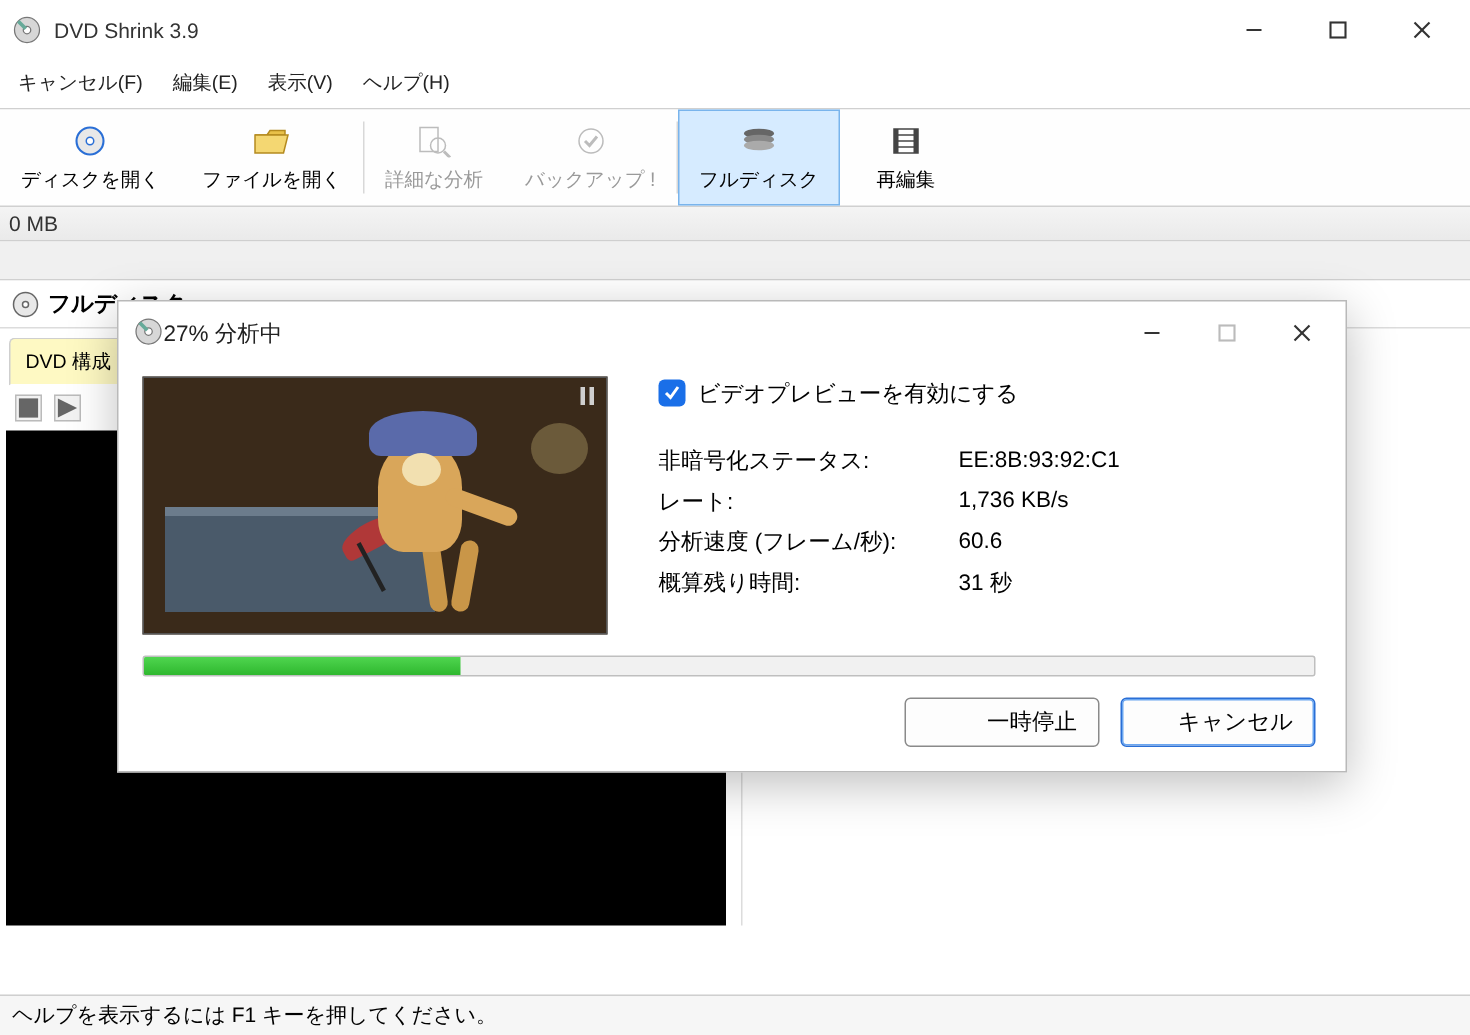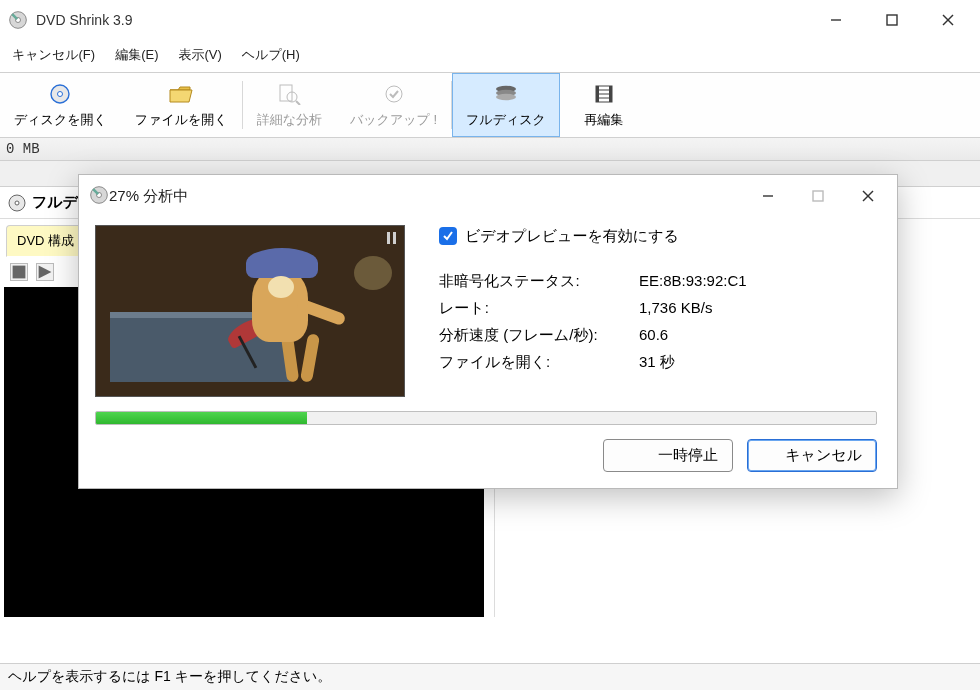--- a/index.html
+++ b/index.html
@@ -80,21 +80,20 @@
   }
   .ticon { width:26px; height:22px; display:flex;align-items:center;justify-content:center; }
 
   
   .sizebar {
     font-size: 14px;
     padding: 3px 6px;
     background: linear-gradient(#f4f4f4,#eaeaea);
     border-bottom:1px solid #cfcfcf;
     color:#333;
-    font-family:Liberation Mono, monospace;
   }
 
   
   .greystrip{
     height:26px;
     background:#f0f0f0;
     border-bottom:1px solid #d0d0d0;
   }
   .content-header {
     display:flex;
@@ -161,21 +160,21 @@
     background:#f6f6f6;
     padding:4px 8px;
     font-size:14px;
   }
 
   
   
   
   .modal{
     position:absolute;
-    left:78px; top:174px;
+    left:78px; top:200px;
     width:820px;
     background:#fff;
     border:1px solid #b9b9b9;
     box-shadow: 0 8px 30px rgba(0,0,0,0.25);
   }
   .modal .m-titlebar{
     height:42px;
     display:flex;
     align-items:center;
     padding:0 4px 0 10px;
@@ -471,21 +470,21 @@
       </div>
       <div class="kv">
         <span class="k">レート:</span>
         <span class="v">1,736 KB/s</span>
       </div>
       <div class="kv">
         <span class="k">分析速度 (フレーム/秒):</span>
         <span class="v">60.6</span>
       </div>
       <div class="kv">
-        <span class="k">ファイルを開く:</span>
+        <span class="k">概算残り時間:</span>
         <span class="v">31 秒</span>
       </div>
     </div>
   </div>
 
   <div class="progress-wrap">
     <div class="progress">
       <div class="fill" style="width: 27%;"></div>
     </div>
   </div>

